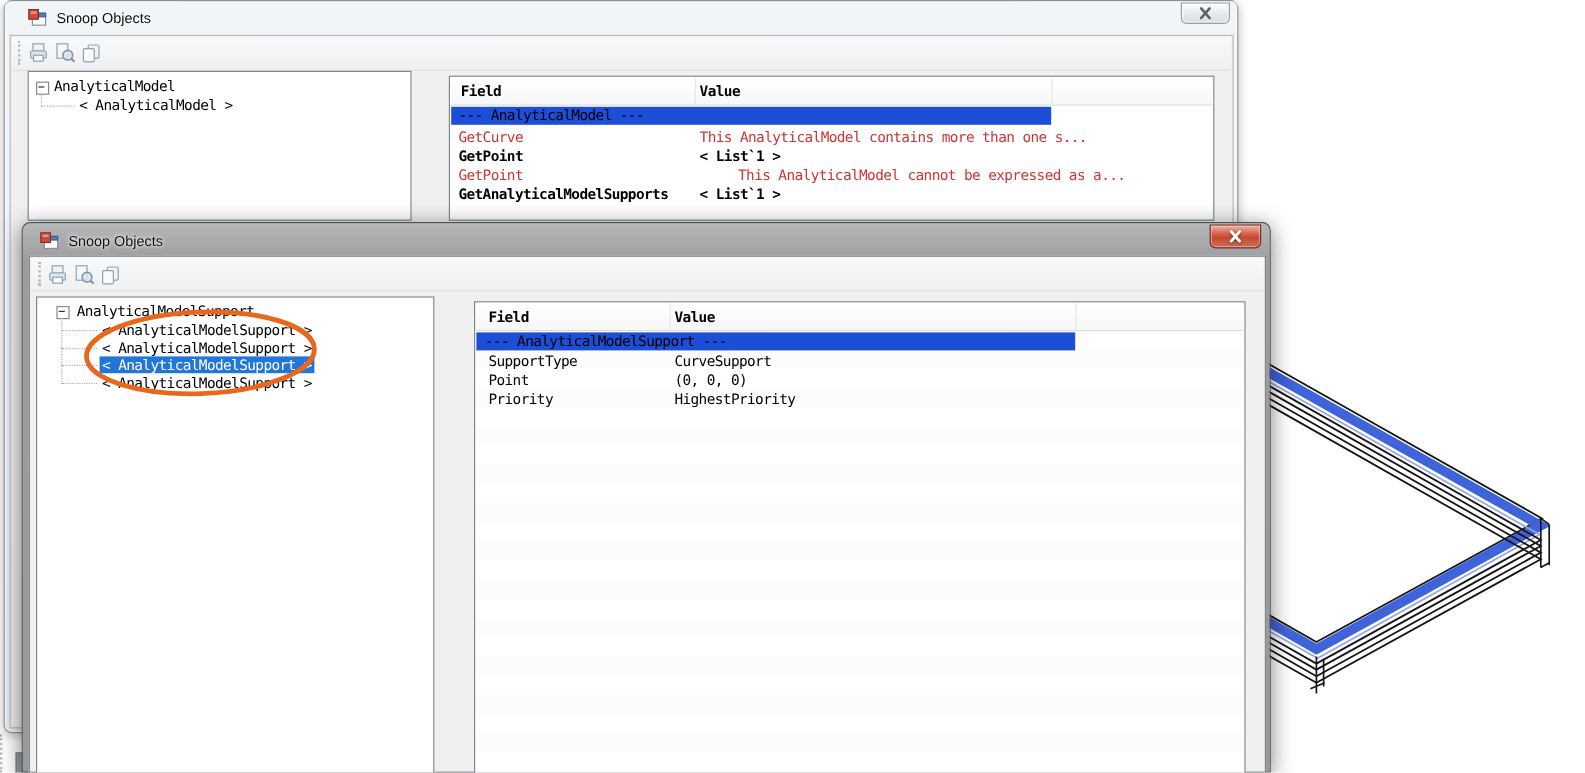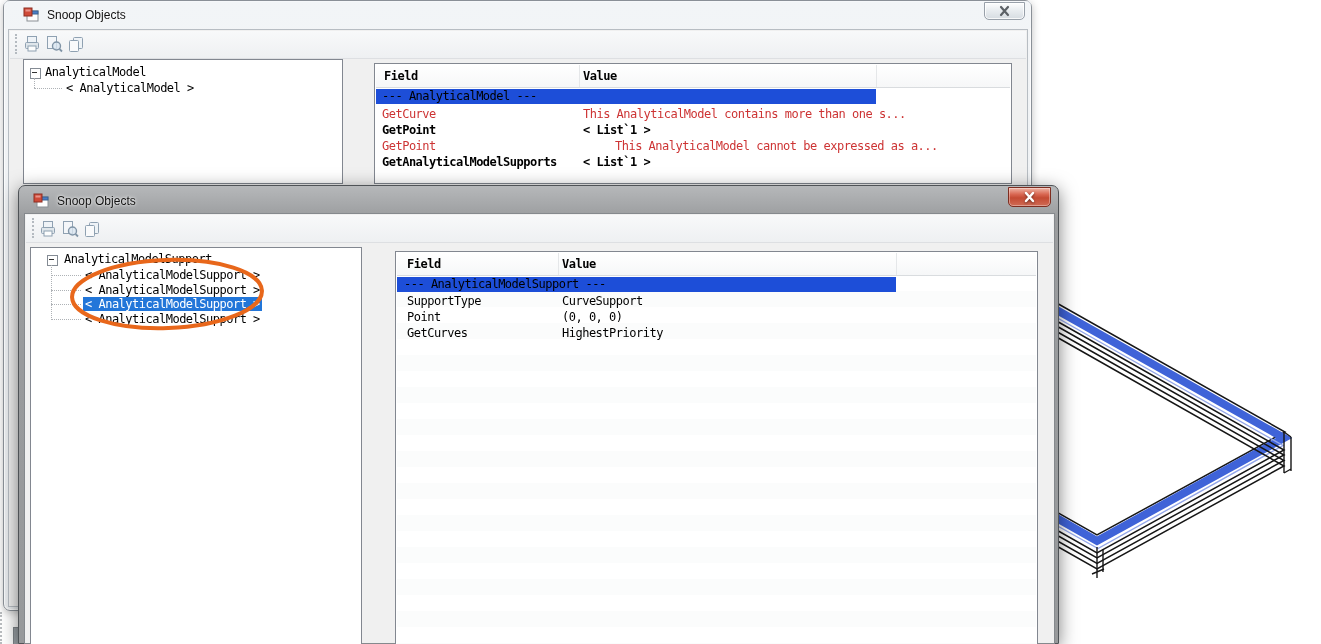--- a/index.html
+++ b/index.html
@@ -249,21 +249,21 @@
         </div>
         <div class="lrow" style="top:42px;width:630px;">
           <span class="f" style="left:10px;">SupportType</span>
           <span class="v" style="left:165px;">CurveSupport</span>
         </div>
         <div class="lrow" style="top:58px;width:630px;">
           <span class="f" style="left:10px;">Point</span>
           <span class="v" style="left:165px;">(0, 0, 0)</span>
         </div>
         <div class="lrow" style="top:74px;width:630px;">
-          <span class="f" style="left:10px;">GetCurves</span>
+          <span class="f" style="left:10px;">Priority</span>
           <span class="v" style="left:165px;">HighestPriority</span>
         </div>
       </div>
     </div>
 
     <svg class="annotation-svg" style="left:48px;top:68px;" width="200" height="80" viewBox="0 0 200 80">
       <ellipse cx="100" cy="40" rx="95" ry="34" fill="none" stroke="#e8671b" stroke-width="4" transform="rotate(-2 100 40)" stroke-linecap="round"></ellipse>
     </svg>
   </div>
 

